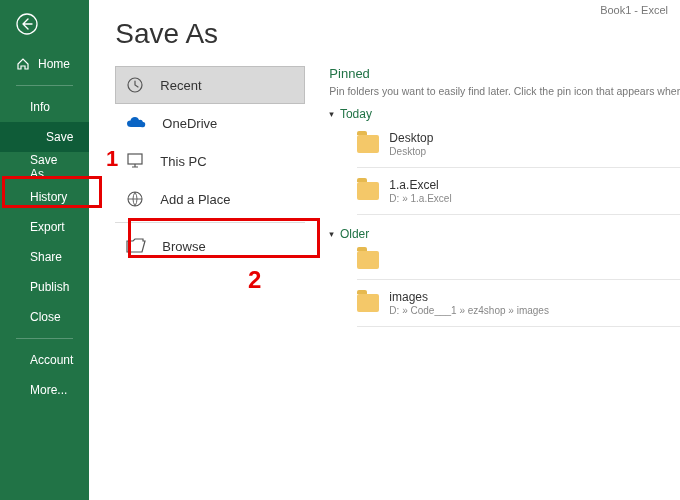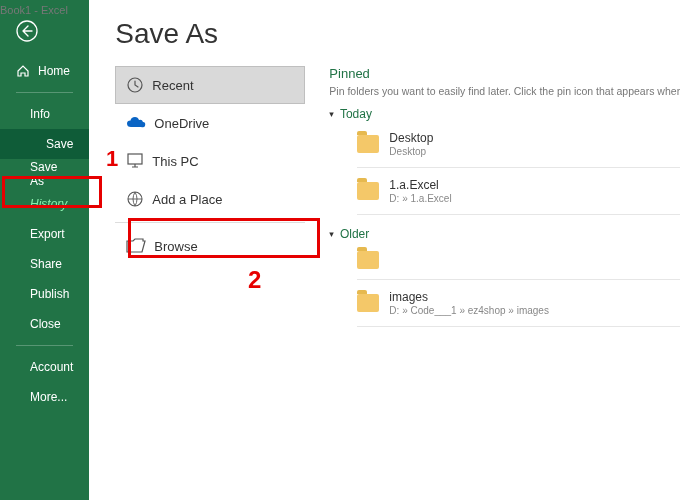--- a/index.html
+++ b/index.html
@@ -1,35 +1,35 @@
 <!DOCTYPE html>
 <html><head>
 <meta charset="utf-8">
 <style>
 * { box-sizing: border-box; margin: 0; padding: 0; font-family: "Segoe UI", Arial, sans-serif; }
 html, body { width: 680px; height: 500px; overflow: hidden; background: #fff; }
 
 .app { display: flex; width: 680px; height: 500px; }
 
-.titlebar { position: absolute; top: 4px; left: 0; right: 4px; text-align: left; font-size: 11px; color: #777; }
-
-.sidebar { width: 102px; background: #217346; color: #fff; display: flex; flex-direction: column; padding-top: 16px; font-size: 12px; }
+.titlebar { position: absolute; top: 4px; left: 0; right: 12px; text-align: right; font-size: 11px; color: #777; }
+
+.sidebar { width: 102px; background: #217346; color: #fff; display: flex; flex-direction: column; padding-top: 9px; font-size: 12px; }
 .sidebar .back { padding: 4px 16px 14px 16px; }
 .sidebar .item { display: flex; align-items: center; gap: 8px; padding: 6px 16px; height: 30px; cursor: pointer; }
 .sidebar .item.indent { padding-left: 30px; }
-.sidebar .item.dim { color: #86efac; font-style: italic; }
+.sidebar .item.dim { color: #ffffff; }
 .sidebar .item.selected { background: #0f5c38; justify-content: flex-end; }
 .sidebar .divider { height: 1px; background: rgba(255,255,255,0.25); margin: 6px 16px; }
 
 .main { flex: 1; padding: 18px 16px 0 26px; position: relative; }
 .heading { font-size: 28px; font-weight: 300; color: #333; margin-bottom: 16px; }
 
 .cols { display: flex; gap: 24px; }
 .locations { width: 190px; }
-.loc { display: flex; align-items: center; gap: 8px; height: 38px; padding: 0 10px; border: 1px solid transparent; cursor: pointer; font-size: 13px; color: #333; }
+.loc { display: flex; align-items: center; gap: 16px; height: 38px; padding: 0 10px; border: 1px solid transparent; cursor: pointer; font-size: 13px; color: #333; }
 .loc.recent { background: #d9d9d9; border: 1px solid #bfbfbf; }
 .loc-divider { height: 1px; background: #ddd; margin: 4px 0; }
 
 .pinned-panel { flex: 1; min-width: 0; }
 .pinned-title { color: #217346; font-size: 13px; margin-bottom: 4px; }
 .pinned-help { font-size: 10.5px; color: #777; margin-bottom: 10px; white-space: nowrap; overflow: hidden; }
 .group-head { display: flex; align-items: center; gap: 6px; color: #217346; font-size: 12px; margin: 4px 0 6px 0; }
 .group-head .caret { font-size: 9px; color: #333; }
 .folder-row { display: flex; align-items: center; gap: 10px; padding: 4px 6px 4px 28px; cursor: pointer; }
 .folder-row .fname { font-size: 12px; color: #333; }

